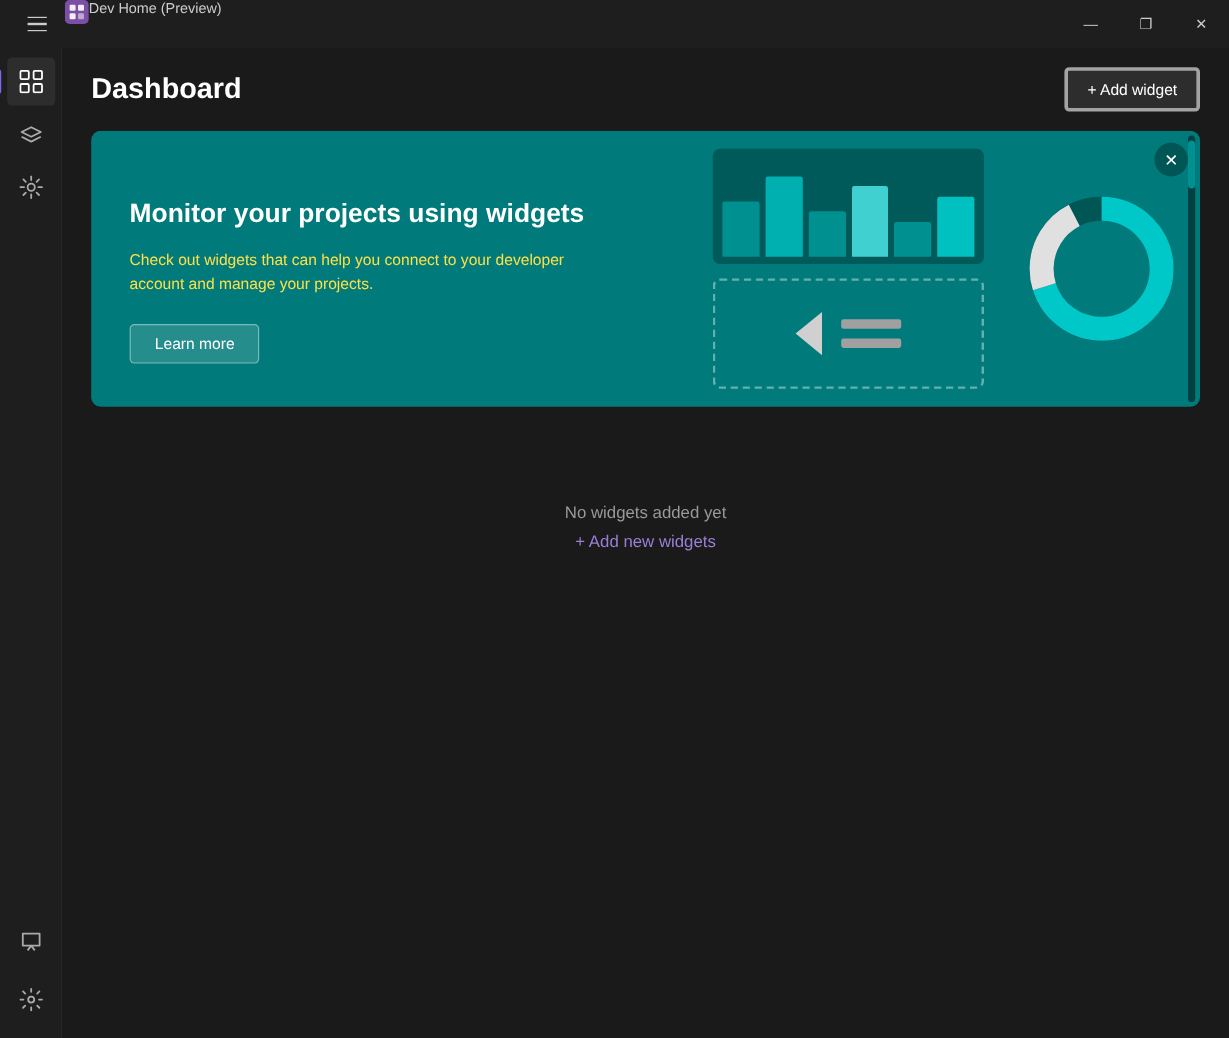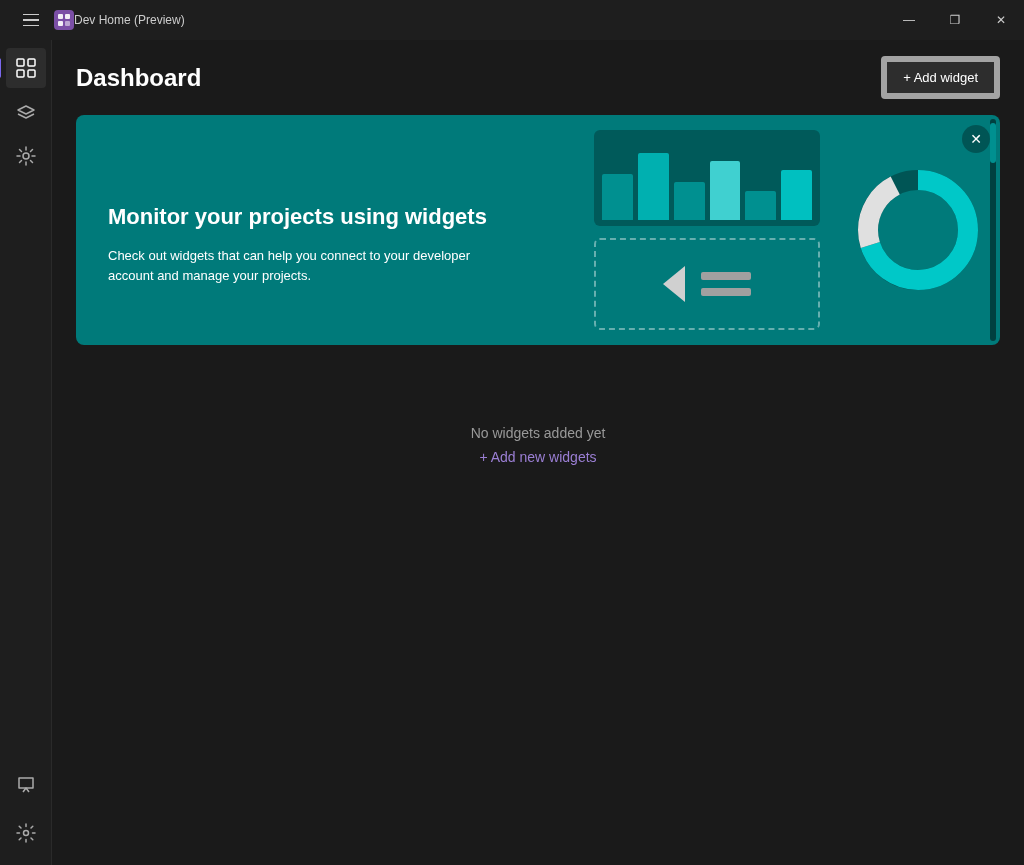--- a/index.html
+++ b/index.html
@@ -19,21 +19,21 @@
       height: 40px;
       background: #1e1e1e;
       display: flex;
       align-items: center;
       justify-content: space-between;
       padding: 0 0 0 8px;
       flex-shrink: 0;
     }
     .title-bar-left {
       display: flex;
-      align-items: center;
+      align-items: flex-start;
     }
     .title-bar-icon {
       width: 20px;
       height: 20px;
       display: flex;
       align-items: center;
       justify-content: center;
     }
     .title-bar-title {
       font-size: 12px;
@@ -142,21 +142,21 @@
       padding: 16px 24px;
       flex-shrink: 0;
     }
     .page-title {
       font-size: 24px;
       font-weight: 600;
       color: #fff;
     }
     .add-widget-btn {
       background: #2d2d2d;
-      border: 6px solid #a3a3a3;
+      border: 3px solid #a3a3a3;
       color: #fff;
       padding: 8px 16px;
       border-radius: 4px;
       cursor: pointer;
       font-size: 13px;
       display: flex;
       align-items: center;
       gap: 4px;
     }
 
@@ -187,21 +187,21 @@
     }
     .banner-heading {
       font-size: 22px;
       font-weight: 700;
       color: #fff;
       margin-bottom: 14px;
       line-height: 1.3;
     }
     .banner-desc {
       font-size: 13px;
-      color: #ffffff;
+      color: #fde047;
       margin-bottom: 24px;
       line-height: 1.5;
       max-width: 380px;
     }
     .learn-more-btn {
       background: rgba(255,255,255,0.15);
       border: 1px solid rgba(255,255,255,0.4);
       color: #fff;
       padding: 8px 20px;
       border-radius: 4px;
@@ -352,20 +352,21 @@
       <button class="add-widget-btn">+ Add widget</button>
     </div>
 
     <div class="content-area">
 
       <div class="banner">
 
         <div class="banner-text">
           <div class="banner-heading">Monitor your projects using widgets</div>
           <div class="banner-desc">Check out widgets that can help you connect to your developer account and manage your projects.</div>
+          <button class="learn-more-btn">Learn more</button>
         </div>
 
         <div class="banner-illustration">
 
           <button class="banner-close">✕</button>
 
           <div style="position:absolute; top:15px; left:10px; right:180px; bottom:15px;">
 
             <div style="position:absolute; top:0; left:0; right:0; height:48%; background:#005a5a; border-radius:6px; display:flex; align-items:flex-end; padding:6px 8px; gap:5px;">
               <div style="flex:1; height:55%; background:#009090; border-radius:2px 2px 0 0;"></div>

